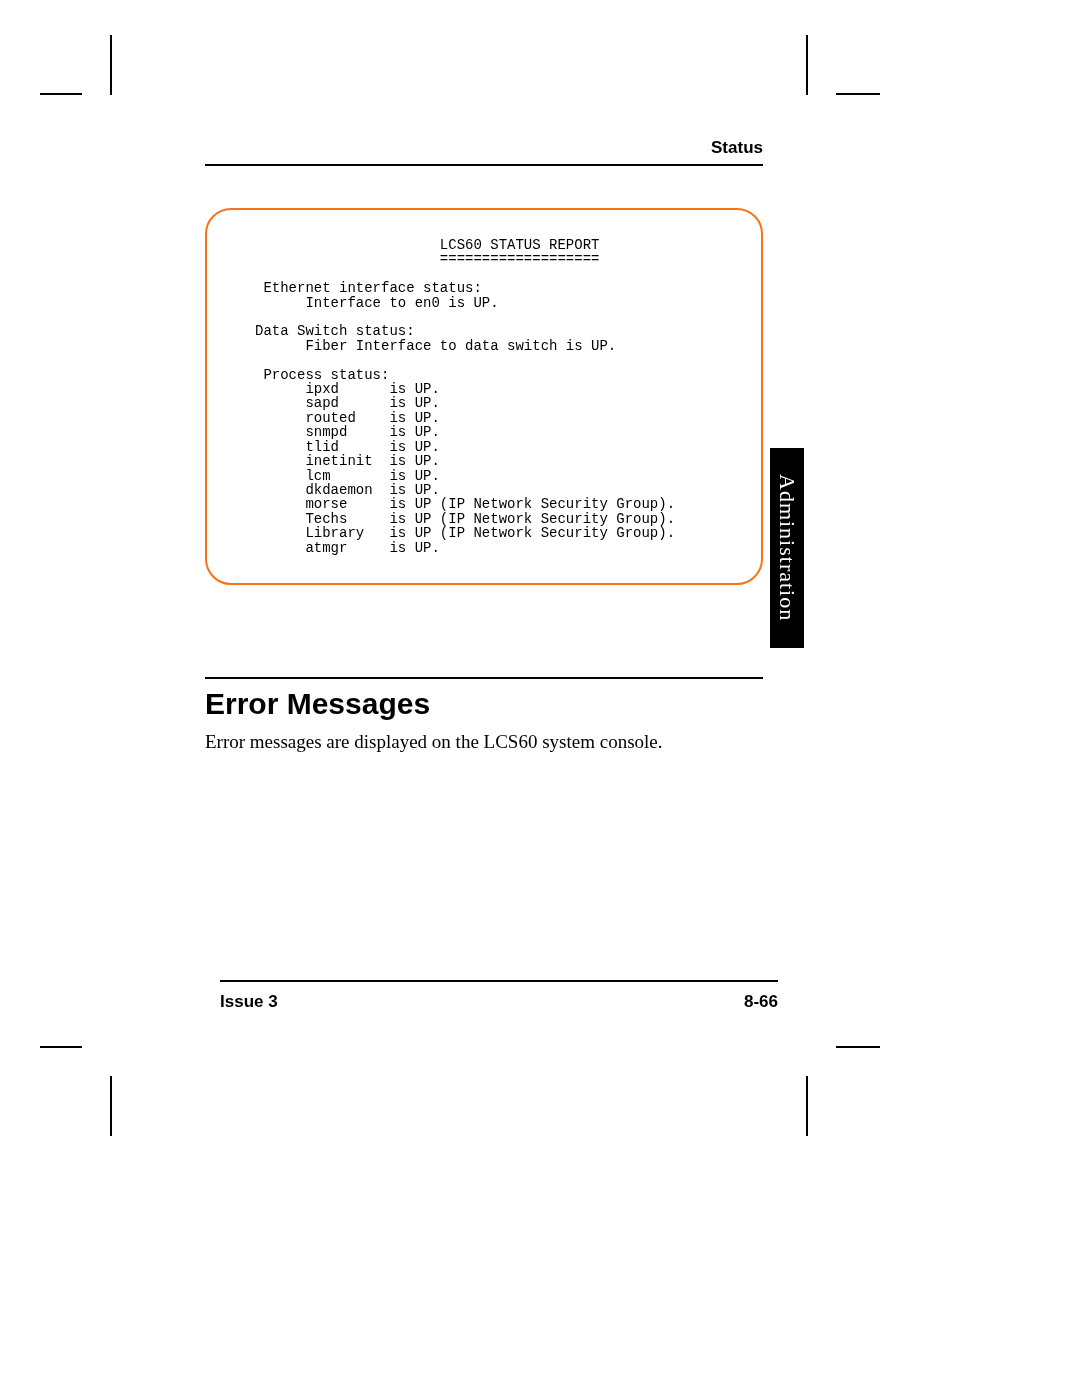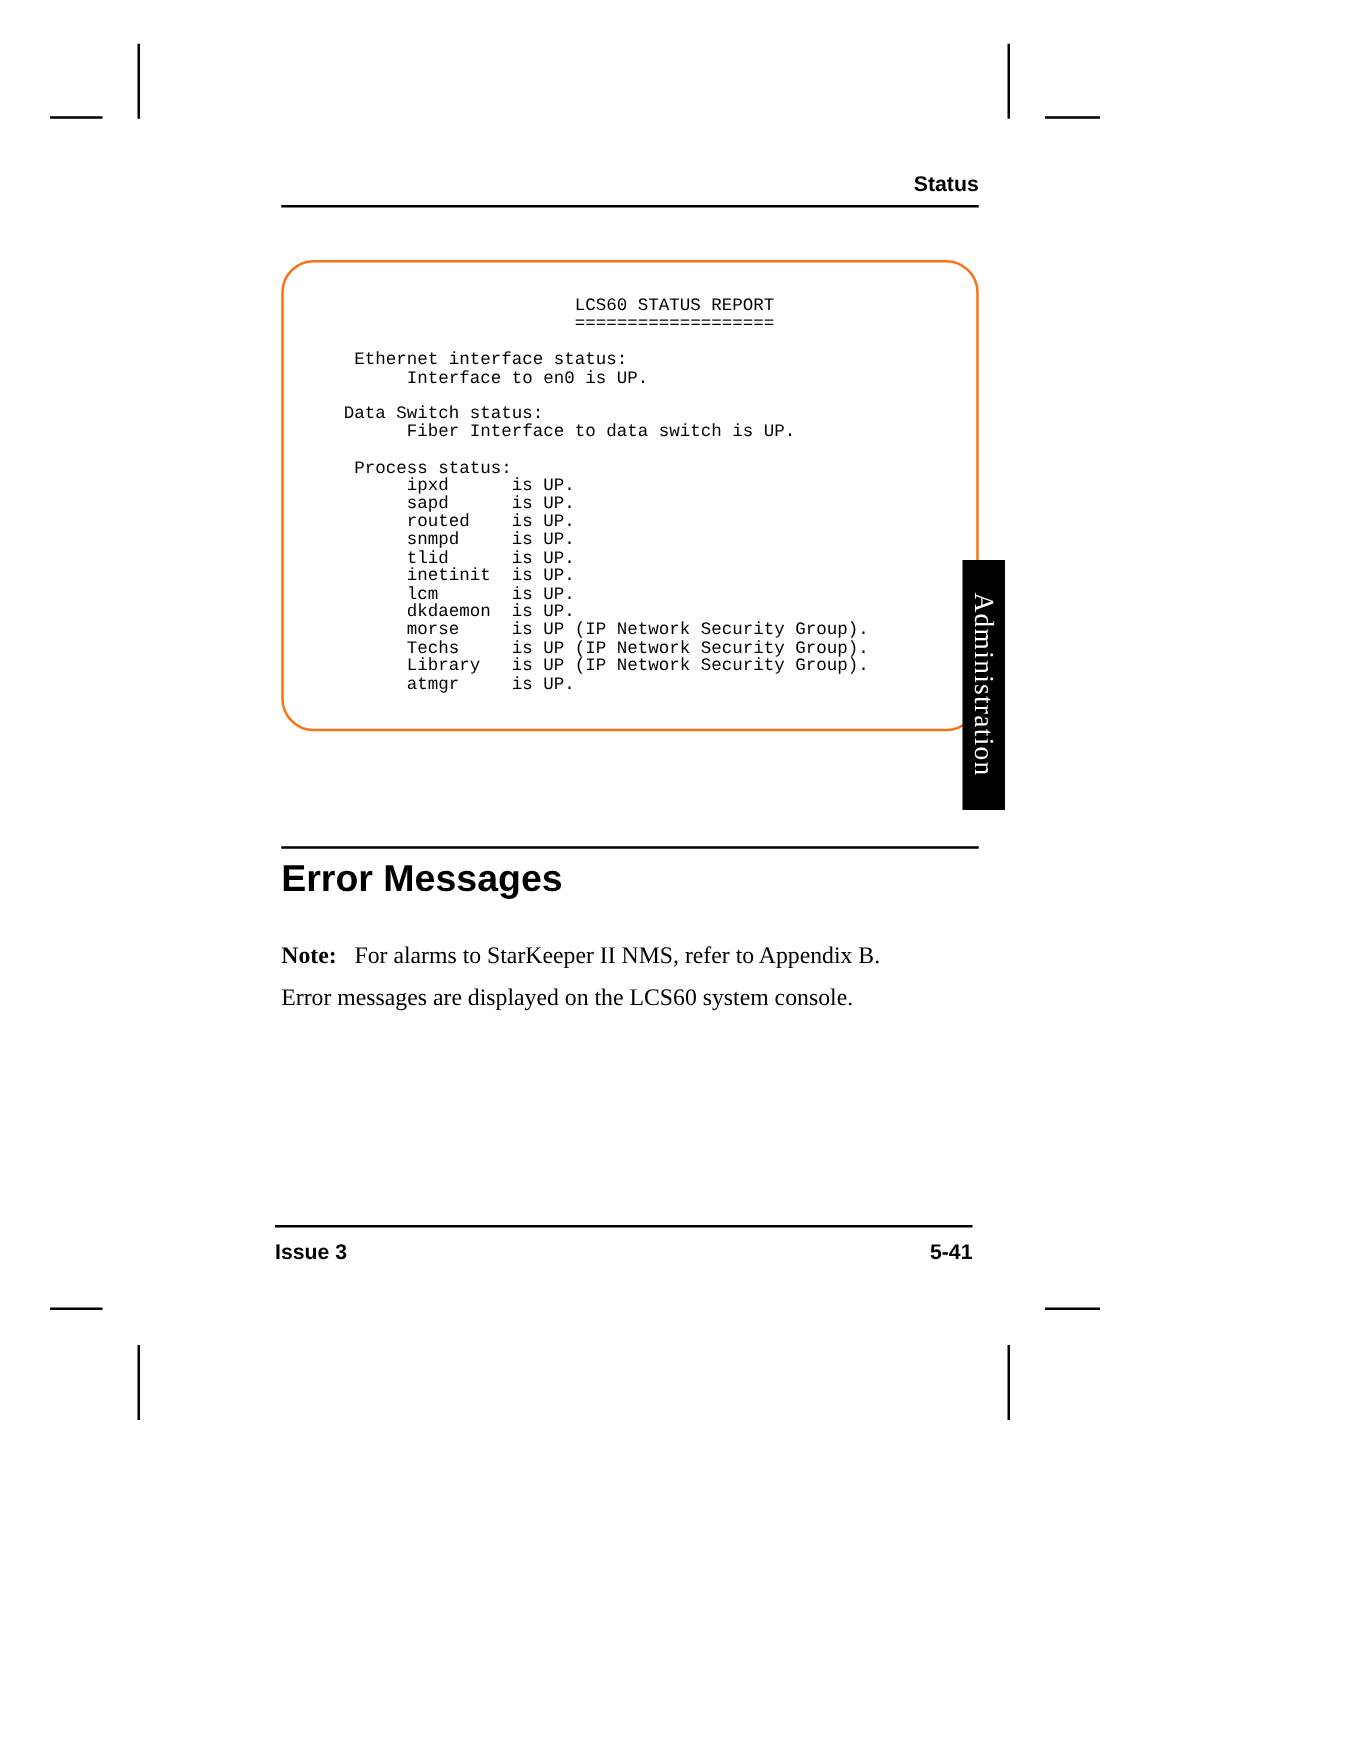--- a/index.html
+++ b/index.html
@@ -76,21 +76,20 @@
       left: 836px;
       width: 44px;
       height: 2px;
       background: #000;
     }
     .content {
       position: absolute;
       top: 138px;
       left: 205px;
       width: 558px;
-      margin-left: 20px;
     }
     .header-status {
       font-family: Arial, Helvetica, sans-serif;
       font-weight: bold;
       font-size: 17px;
       text-align: right;
       padding-bottom: 6px;
       border-bottom: 2px solid #000;
     }
     .report-box {
@@ -202,26 +201,23 @@
       dkdaemon  is UP.
       morse     is UP (IP Network Security Group).
       Techs     is UP (IP Network Security Group).
       Library   is UP (IP Network Security Group).
       atmgr     is UP.</div>
 
 
   <div class="section-rule"></div>
   <div class="section-heading">Error Messages</div>
 
-  <div class="note2">
-    <span class="bold">Note:</span>&nbsp;&nbsp;&nbsp;<span>For alarms to StarKeeper II NMS, refer to Appendix B.</span>
-  </div>
   <div class="body-text">Error messages are displayed on the LCS60 system console.</div>
 </div>
 
 <div class="footer">
   <span>Issue 3</span>
-  <span>5-41</span>
+  <span>8-66</span>
 </div>
 
 <div class="side-tab">
   <span>Administration</span>
 </div>
 
 </body></html>

